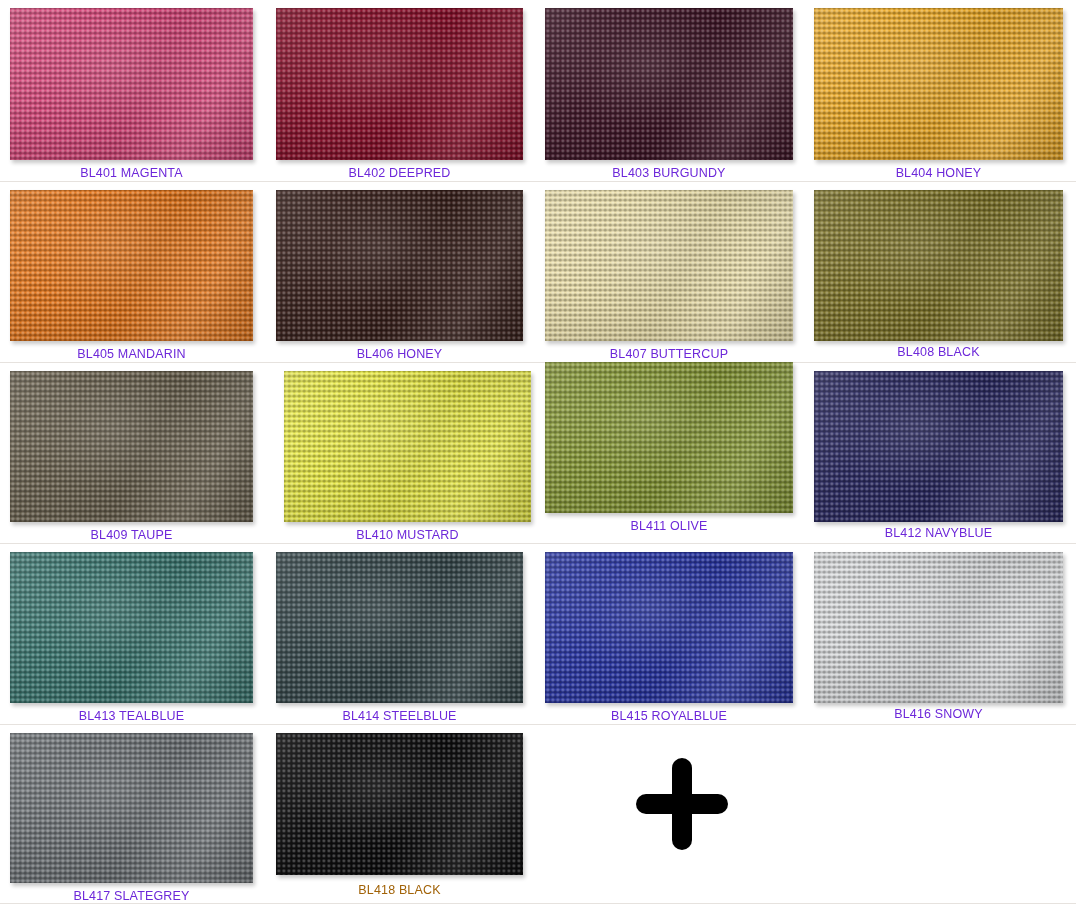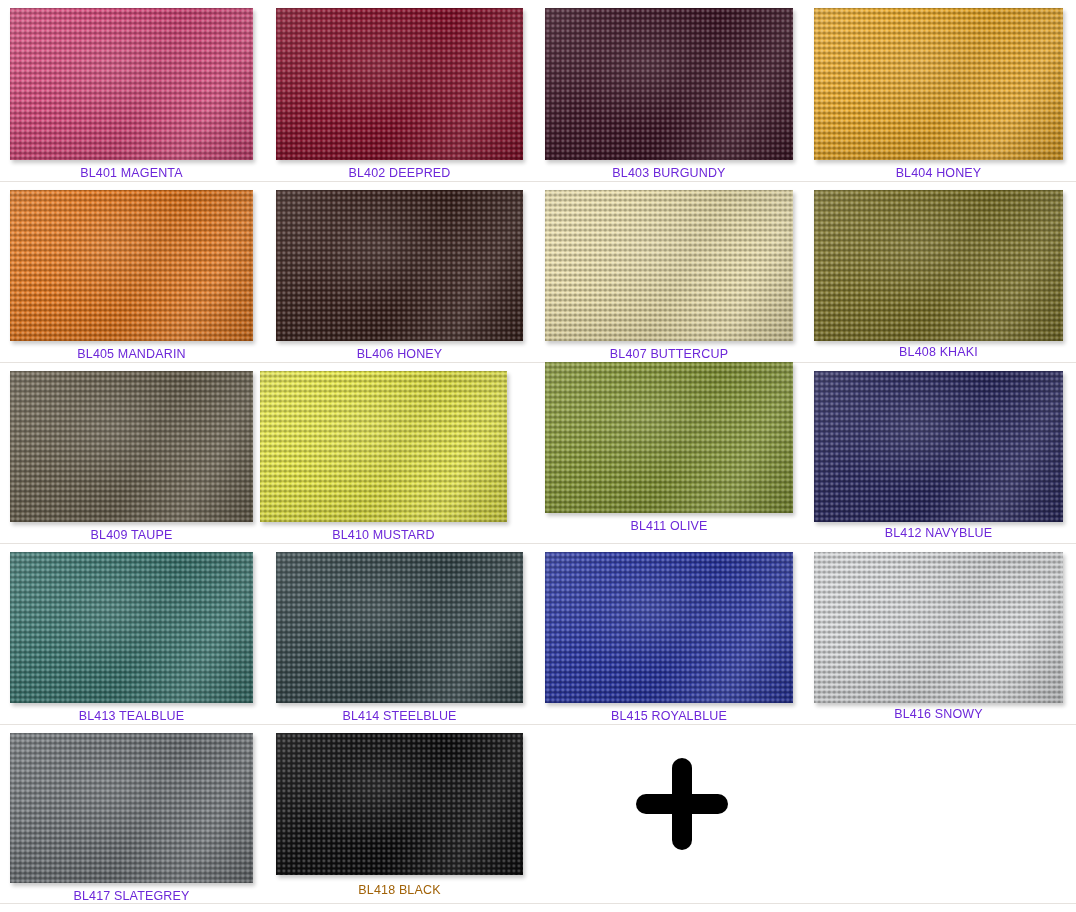--- a/index.html
+++ b/index.html
@@ -150,33 +150,33 @@
     </div>
     <div class="label" style="left:-10px;top:157px;width:268px;">BL407 BUTTERCUP</div>
   </div>
 
   <div class="cell" style="left:814px;top:190px;">
     <div class="swatch" style="width:249px;height:151px;background:#80762a;">
       <div class="tex"></div>
       <div class="sheen"></div>
       <div class="vign"></div>
     </div>
-    <div class="label" style="left:-10px;top:155px;width:269px;">BL408 KHAKI</div>
+    <div class="label" style="left:-10px;top:155px;width:269px;">BL408 BLACK</div>
   </div>
 
   <div class="cell" style="left:10px;top:371px;">
     <div class="swatch" style="width:243px;height:151px;background:#6e6552;">
       <div class="tex"></div>
       <div class="sheen"></div>
       <div class="vign"></div>
     </div>
     <div class="label" style="left:-10px;top:157px;width:263px;">BL409 TAUPE</div>
   </div>
 
-  <div class="cell" style="left:260px;top:371px;">
+  <div class="cell" style="left:284px;top:371px;">
     <div class="swatch" style="width:247px;height:151px;background:#eced4a;">
       <div class="tex"></div>
       <div class="sheen"></div>
       <div class="vign"></div>
     </div>
     <div class="label" style="left:-10px;top:157px;width:267px;">BL410 MUSTARD</div>
   </div>
 
   <div class="cell" style="left:545px;top:362px;">
     <div class="swatch" style="width:248px;height:151px;background:#8a9c39;">

